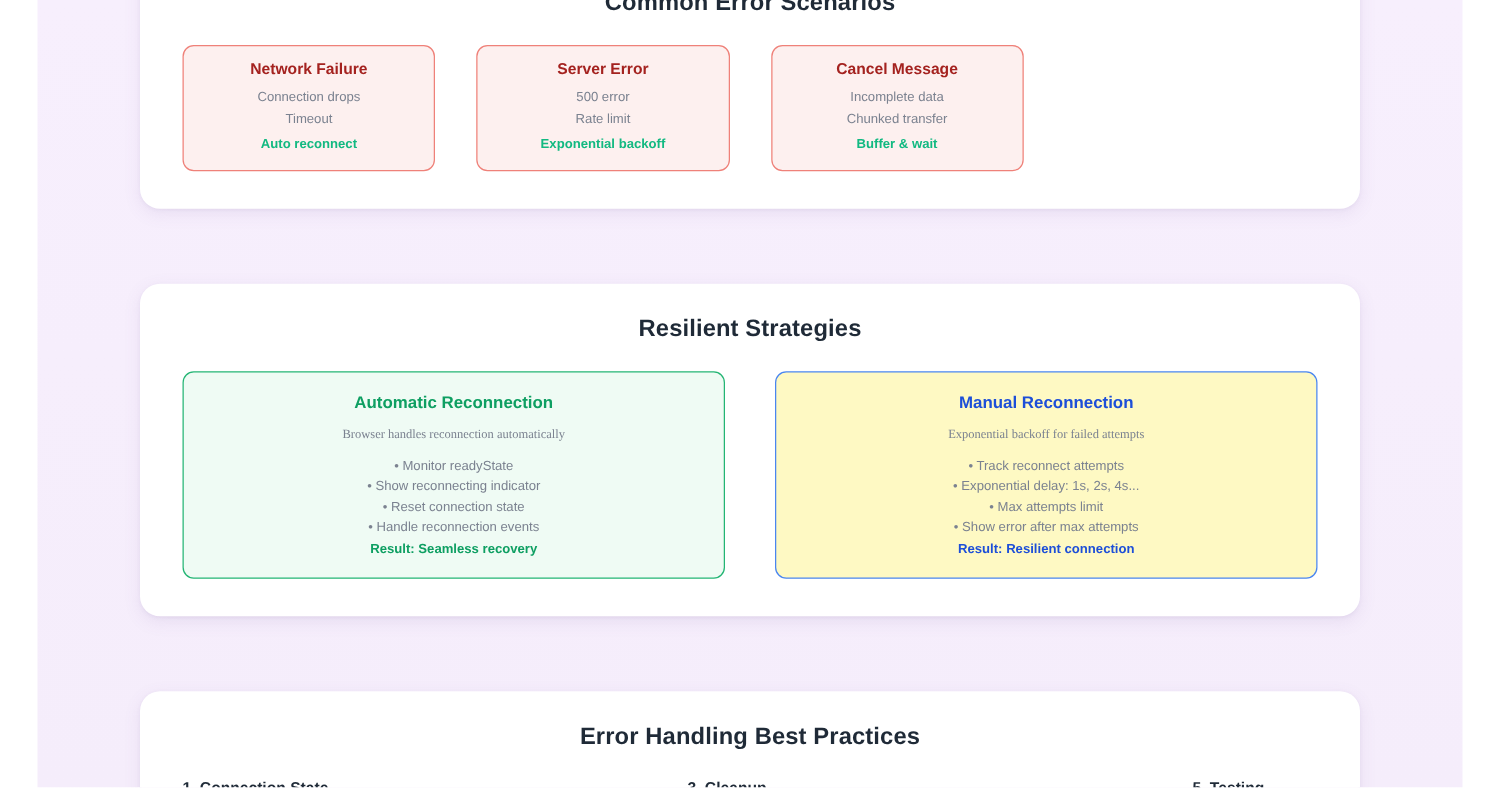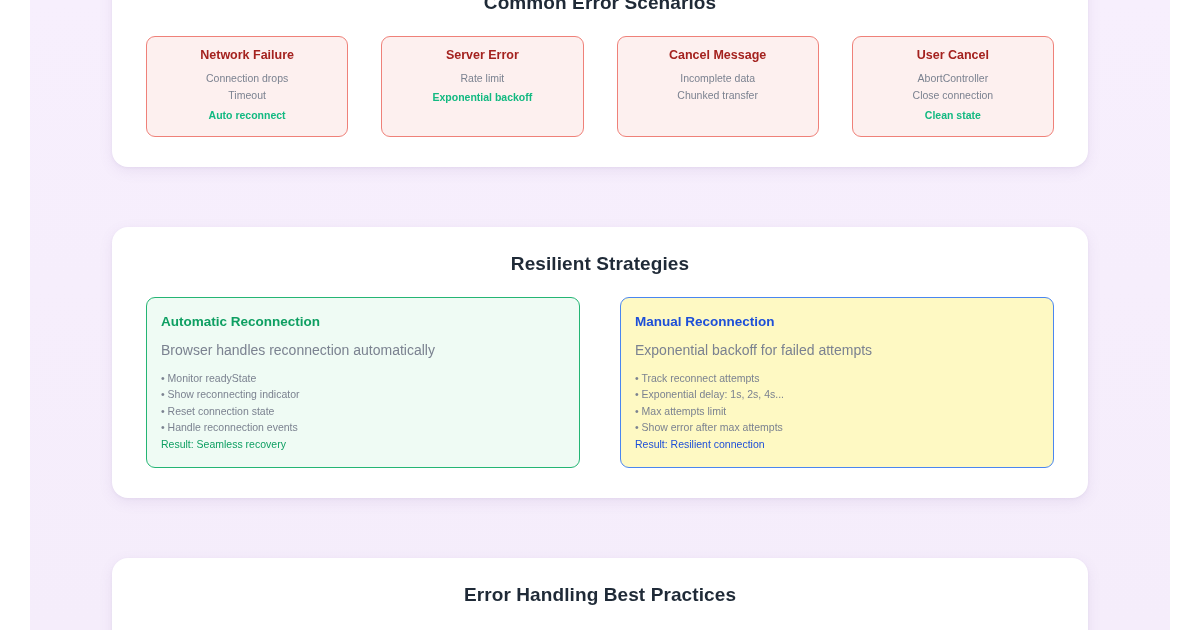--- a/index.html
+++ b/index.html
@@ -96,49 +96,50 @@
     display: grid;
     grid-template-columns: repeat(2, 1fr);
     gap: 40px;
   }
 
   .strategy-card {
     border-radius: 9px;
     border-width: 1.4px;
     border-style: solid;
     padding: 16px 14px 14px;
-    text-align: left;
+    text-align: center;
   }
 
   .strategy-card.green { background: #effbf4; border-color: #24b574; }
   .strategy-card.blue  { background: #fef9c3; border-color: #4a86f0; }
 
   .strategy-title {
     font-size: 13.5px;
     font-weight: bold;
     margin-bottom: 13px;
   }
   .strategy-card.green .strategy-title { color: #0e9f62; }
   .strategy-card.blue  .strategy-title { color: #1d4fd8; }
 
   .strategy-sub {
-    font-size: 14px;
+    font-size: 10px;
     color: #7b8290;
     margin-bottom: 12px;
+    font-family: Liberation Serif, serif;
   }
 
   .strategy-item {
     font-size: 10.5px;
     color: #7b8290;
     line-height: 1.56;
   }
 
   .strategy-result {
     font-size: 10.5px;
-    font-weight: normal;
+    font-weight: bold;
     line-height: 1.56;
     margin-top: 1px;
   }
   .strategy-card.green .strategy-result { color: #0e9f62; }
   .strategy-card.blue  .strategy-result { color: #1d4fd8; }
 
   
   .practice-panel { padding-bottom: 40px; }
 
   .practice-grid {
@@ -172,36 +173,32 @@
 
         <div class="error-card">
           <div class="error-card-title">Network Failure</div>
           <div class="error-card-line">Connection drops</div>
           <div class="error-card-line">Timeout</div>
           <div class="error-card-result">Auto reconnect</div>
         </div>
 
         <div class="error-card">
           <div class="error-card-title">Server Error</div>
+          <div class="error-card-line">500 error</div>
           <div class="error-card-line">Rate limit</div>
           <div class="error-card-result">Exponential backoff</div>
         </div>
 
         <div class="error-card">
           <div class="error-card-title">Cancel Message</div>
           <div class="error-card-line">Incomplete data</div>
           <div class="error-card-line">Chunked transfer</div>
-        </div>
-
-        <div class="error-card">
-          <div class="error-card-title">User Cancel</div>
-          <div class="error-card-line">AbortController</div>
-          <div class="error-card-line">Close connection</div>
-          <div class="error-card-result">Clean state</div>
-        </div>
+          <div class="error-card-result">Buffer &amp; wait</div>
+        </div>
+
 
       </div>
     </section>
 
     <section class="panel">
       <h2 class="panel-title">Resilient Strategies</h2>
 
       <div class="recovery-grid">
 
         <div class="strategy-card green">

